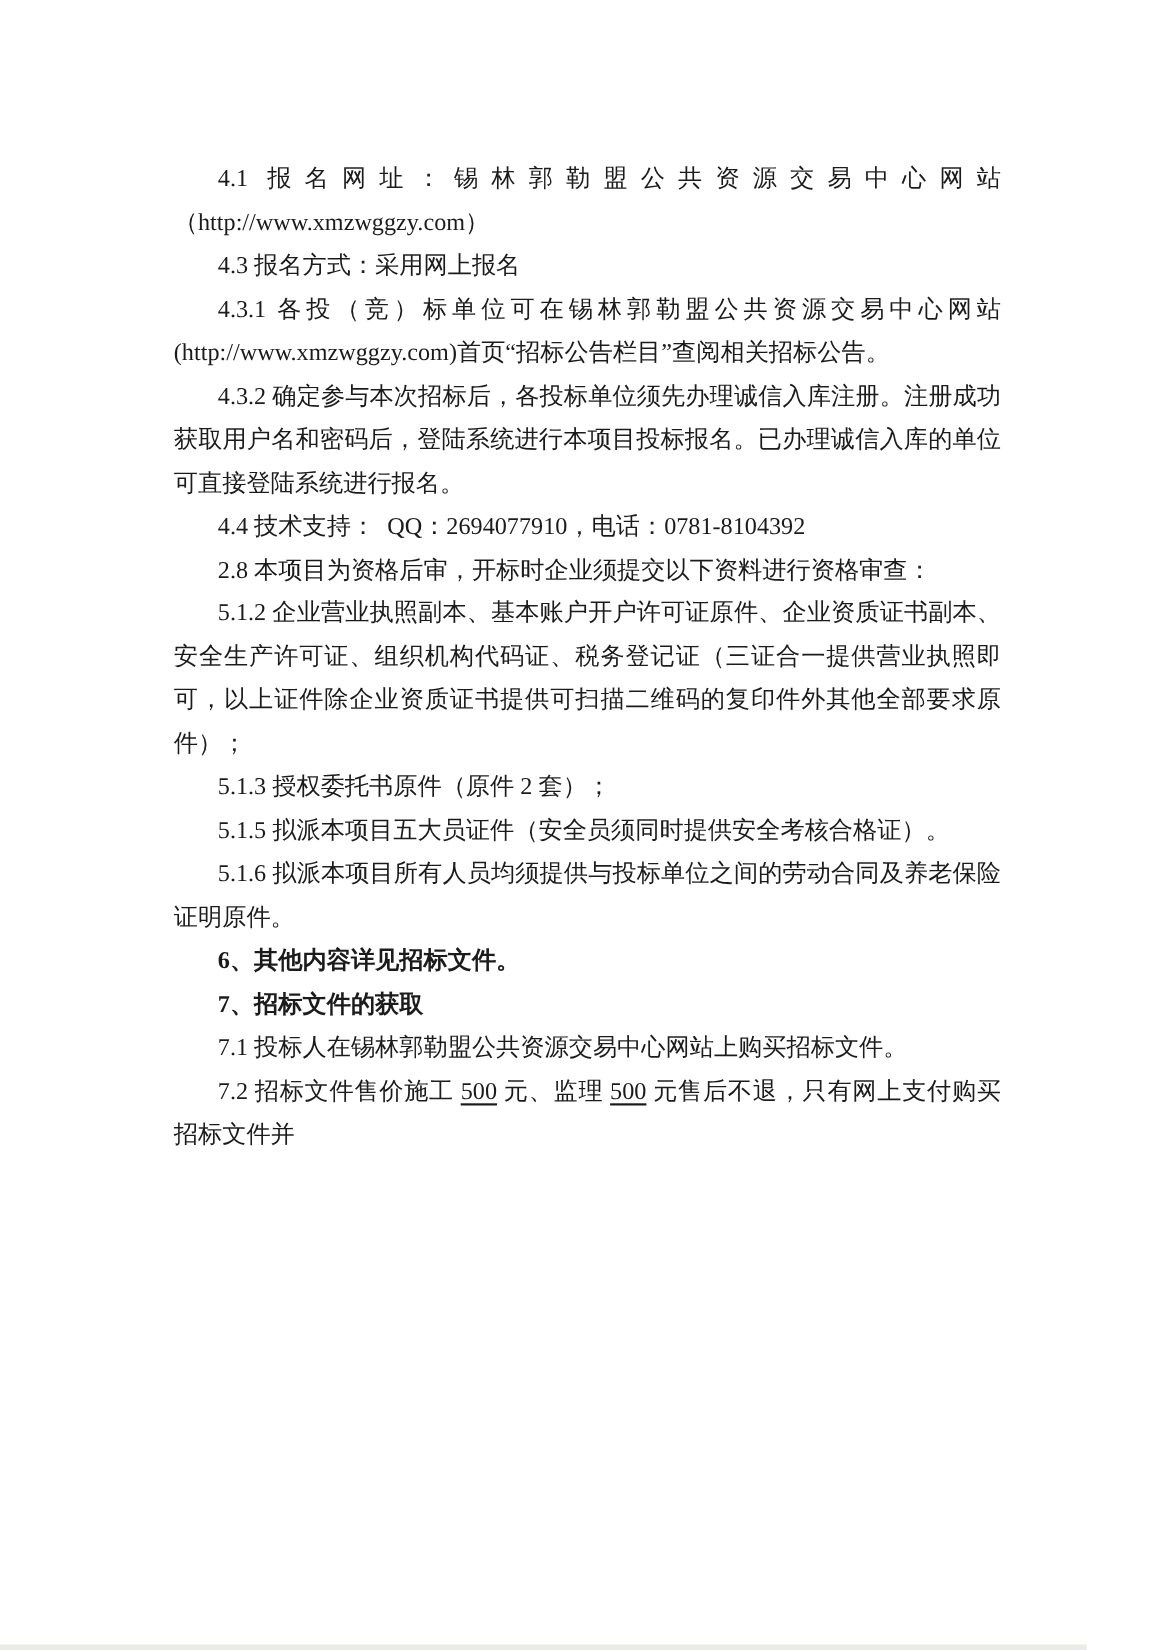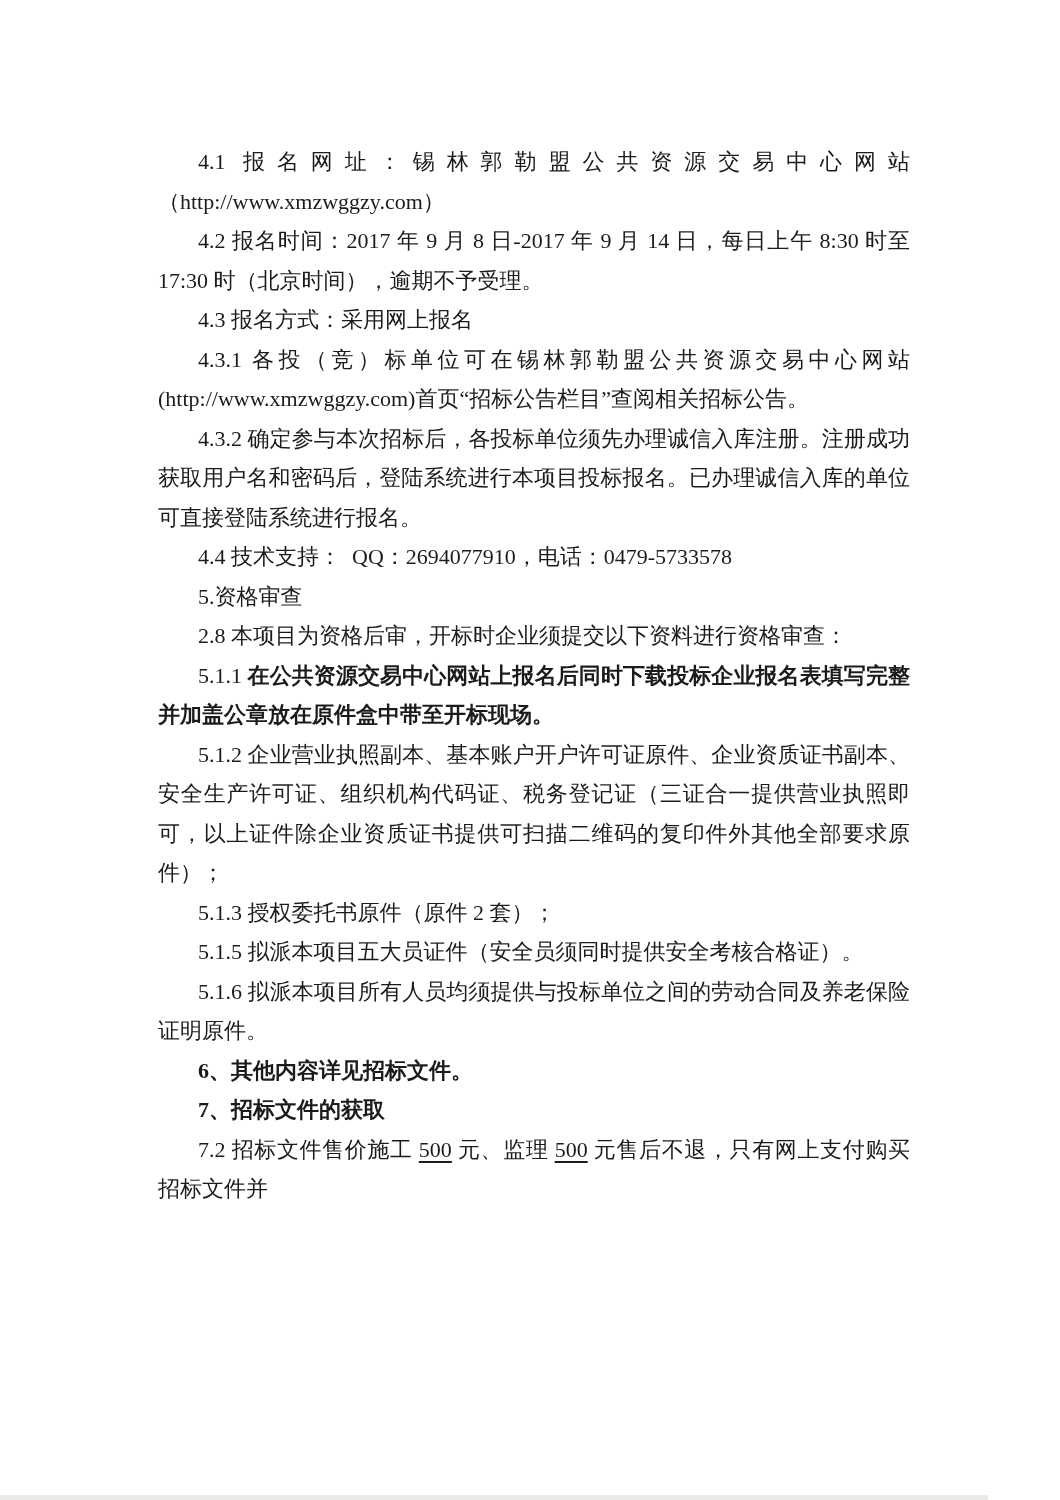--- a/index.html
+++ b/index.html
@@ -57,31 +57,29 @@
     background: #ebeae6;
   }
 </style>
 </head>
 <body>
 
 <div class="page">
   <div class="content">
 
     <p>4.1 报名网址：锡林郭勒盟公共资源交易中心网站（http://www.xmzwggzy.com）</p>
-    <p>4.2 报名时间：2017 年 9 月 8 日-2017 年 9 月 14 日，每日上午 8:30 时至 17:30 时（北京时间），逾期不予受理。</p>
     <p>4.3 报名方式：采用网上报名</p>
     <p>4.3.1 各投（竞）标单位可在锡林郭勒盟公共资源交易中心网站(http://www.xmzwggzy.com)首页“招标公告栏目”查阅相关招标公告。</p>
     <p>4.3.2 确定参与本次招标后，各投标单位须先办理诚信入库注册。注册成功获取用户名和密码后，登陆系统进行本项目投标报名。已办理诚信入库的单位可直接登陆系统进行报名。</p>
-    <p class="keep-space">4.4 技术支持：  QQ：2694077910，电话：0479-5733578</p>
-    <p>5.资格审查</p>
+    <p class="keep-space">4.4 技术支持：  QQ：2694077910，电话：0781-8104392</p>
     <p>2.8 本项目为资格后审，开标时企业须提交以下资料进行资格审查：</p>
-    <p><span>5.1.1 </span><b>在公共资源交易中心网站上报名后同时下载投标企业报名表填写完整并加盖公章放在原件盒中带至开标现场。</b></p>
     <p>5.1.2 企业营业执照副本、基本账户开户许可证原件、企业资质证书副本、安全生产许可证、组织机构代码证、税务登记证（三证合一提供营业执照即可，以上证件除企业资质证书提供可扫描二维码的复印件外其他全部要求原件）；</p>
     <p>5.1.3 授权委托书原件（原件 2 套）；</p>
     <p>5.1.5 拟派本项目五大员证件（安全员须同时提供安全考核合格证）。</p>
     <p>5.1.6 拟派本项目所有人员均须提供与投标单位之间的劳动合同及养老保险证明原件。</p>
     <p class="bold">6、其他内容详见招标文件。</p>
     <p class="bold">7、招标文件的获取</p>
+    <p>7.1 投标人在锡林郭勒盟公共资源交易中心网站上购买招标文件。</p>
     <p><span>7.2 招标文件售价施工 </span><u>500</u><span> 元、监理 </span><u>500</u><span> 元售后不退，只有网上支付购买招标文件并</span></p>
 
   </div>
   <div class="bottom-edge"></div>
 </div>
 
 </body></html>

